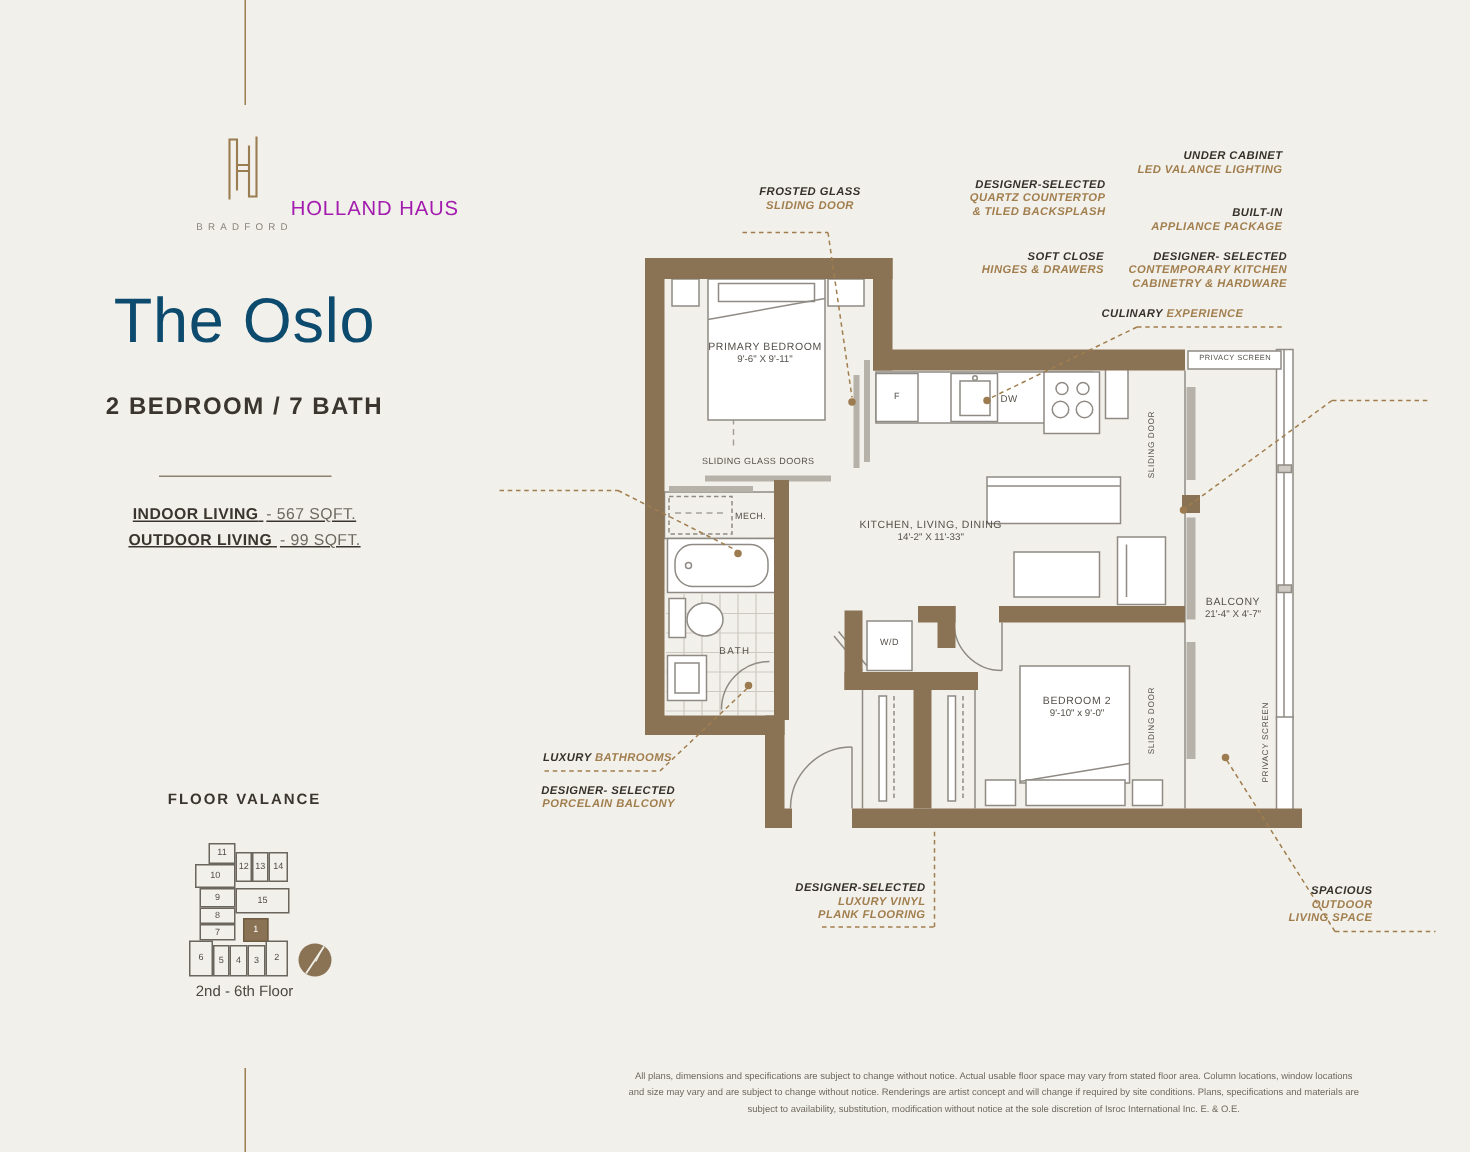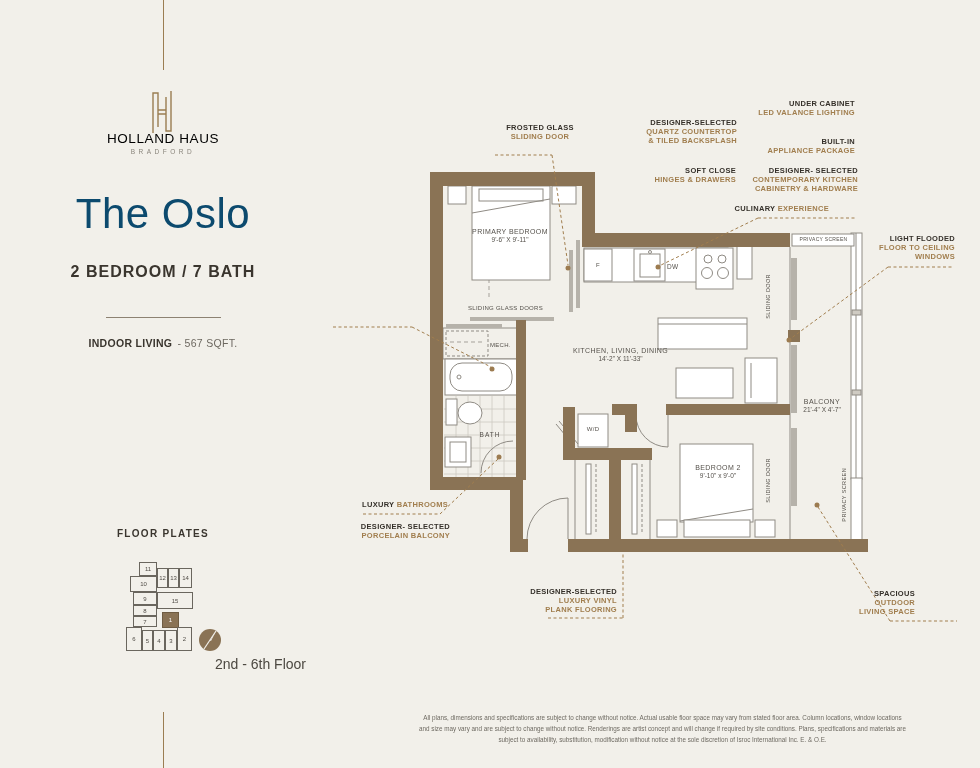--- a/index.html
+++ b/index.html
@@ -2,35 +2,35 @@
 <html><head>
 <meta charset="utf-8">
 <style>
   html,body{margin:0;padding:0;}
   #page{position:relative;width:980px;height:768px;background:#f2f0ea;font-family:"Liberation Sans",sans-serif;overflow:hidden;}
   .abs{position:absolute;}
   .t-c{text-align:center;} .t-r{text-align:right;}
   .pre{white-space:pre-line;}
   
   .vline{position:absolute;width:1px;background:#9b7d52;}
-  .brand-name{position:absolute;left:20px;width:286px;text-align:center;font-size:13.5px;letter-spacing:.6px;color:#000000;}
+  .brand-name{position:absolute;left:20px;width:286px;text-align:right;font-size:13.5px;letter-spacing:.6px;color:#a21caf;}
   .brand-loc{position:absolute;left:20px;width:286px;text-align:center;font-size:6.5px;letter-spacing:3.5px;color:#8a857c;}
   .unit-title{position:absolute;left:20px;width:286px;text-align:center;font-size:42px;font-weight:300;color:#0c4a6e;letter-spacing:.5px;}
   .unit-layout{position:absolute;left:20px;width:286px;text-align:center;font-size:16px;font-weight:700;letter-spacing:1px;color:#3a352e;}
   .divider{position:absolute;height:1px;background:#8d8272;}
-  .sqft-line{position:absolute;left:20px;width:286px;text-align:center;font-size:10.5px;color:#3a352e;letter-spacing:.3px;}
+  .sqft-line{position:absolute;left:20px;width:286px;text-align:center;font-size:10.5px;color:#3a352e;letter-spacing:.3px;text-decoration:underline;}
   .sqft-line b{font-weight:700;}
   .sqft-line .val{color:#6d6860;font-weight:400;margin-left:2px;}
   .fp-head{position:absolute;left:20px;width:286px;text-align:center;font-size:10px;font-weight:700;letter-spacing:1.3px;color:#3a352e;}
-  .fp-caption{position:absolute;left:20px;width:286px;text-align:right;font-size:14px;color:#4c4841;}
+  .fp-caption{position:absolute;left:20px;width:286px;text-align:center;font-size:10px;color:#4c4841;}
   .fp-map{position:absolute;left:125px;top:560px;width:75px;height:95px;}
   .fp-box{position:absolute;border:1px solid #6a665e;display:flex;align-items:center;justify-content:center;font-size:6px;color:#504c46;box-sizing:border-box;}
   .fp-hl{background:#8a7355;color:#fff;border-color:#6f5c42;}
   
-  .co{position:absolute;font-weight:700;font-size:7.5px;line-height:9px;letter-spacing:.3px;color:#35302a;}
+  .co{position:absolute;font-weight:700;font-size:7.5px;line-height:9px;letter-spacing:.3px;color:#35302a;font-style:italic;}
   .co .br{color:#a17e4e;}
   
   .room{position:absolute;color:#55514b;text-align:center;}
   .room .rn{font-size:7px;letter-spacing:.4px;}
   .room .rd{font-size:6.5px;margin-top:1px;}
   .sm{position:absolute;font-size:6px;color:#55514b;letter-spacing:.3px;}
   .vlabel{position:absolute;writing-mode:vertical-rl;transform:rotate(180deg);font-size:5.5px;color:#55514b;letter-spacing:.4px;}
   
   .disc{position:absolute;left:390px;top:712px;width:545px;text-align:center;font-size:6.3px;line-height:11px;color:#6e6a62;}
 </style>
@@ -53,22 +53,26 @@
   <div class="brand-loc" style="top:148px">BRADFORD</div>
 
   <div class="unit-title" style="top:190px">The Oslo</div>
   <div class="unit-layout" style="top:263px">2 BEDROOM / 7 BATH</div>
   <div class="divider" style="left:106px;top:317px;width:115px"></div>
 
   <div class="sqft-line" style="top:337px">
     <b>INDOOR LIVING</b>
     <span class="val">- 567 SQFT.</span>
   </div>
-
-  <div class="fp-head" style="top:528px">FLOOR PLATES</div>
+  <div class="sqft-line" style="top:354px">
+    <b>OUTDOOR LIVING</b>
+    <span class="val">- 99 SQFT.</span>
+  </div>
+
+  <div class="fp-head" style="top:528px">FLOOR VALANCE</div>
 
   <div class="fp-map">
     <div class="fp-box" style="left:14px;top:2px;width:18px;height:14px">11</div>
     <div class="fp-box" style="left:32px;top:8px;width:11px;height:20px">12</div>
     <div class="fp-box" style="left:43px;top:8px;width:11px;height:20px">13</div>
     <div class="fp-box" style="left:54px;top:8px;width:13px;height:20px">14</div>
     <div class="fp-box" style="left:5px;top:16px;width:27px;height:16px">10</div>
     <div class="fp-box" style="left:8px;top:32px;width:24px;height:13px">9</div>
     <div class="fp-box" style="left:8px;top:45px;width:24px;height:11px">8</div>
     <div class="fp-box" style="left:8px;top:56px;width:24px;height:11px">7</div>
@@ -269,25 +273,20 @@
     <div class="br pre">HINGES &amp; DRAWERS</div>
   </div>
   <div class="co t-r" style="left:728px;top:166px;width:130px">
     <div>DESIGNER- SELECTED</div>
     <div class="br pre">CONTEMPORARY KITCHEN
 CABINETRY &amp; HARDWARE</div>
   </div>
   <div class="co t-r" style="left:699px;top:204px;width:130px">
     <span>CULINARY</span> <span class="br">EXPERIENCE</span>
   </div>
-  <div class="co t-r" style="left:843px;top:234px;width:112px">
-    <div>LIGHT FLOODED</div>
-    <div class="br pre">FLOOR TO CEILING
-WINDOWS</div>
-  </div>
   <div class="co t-r" style="left:340px;top:500px;width:108px">
     <span>LUXURY</span> <span class="br">BATHROOMS</span>
   </div>
   <div class="co t-r" style="left:332px;top:522px;width:118px">
     <div>DESIGNER- SELECTED</div>
     <div class="br pre">PORCELAIN BALCONY</div>
   </div>
   <div class="co t-r" style="left:500px;top:587px;width:117px">
     <div>DESIGNER-SELECTED</div>
     <div class="br pre">LUXURY VINYL

